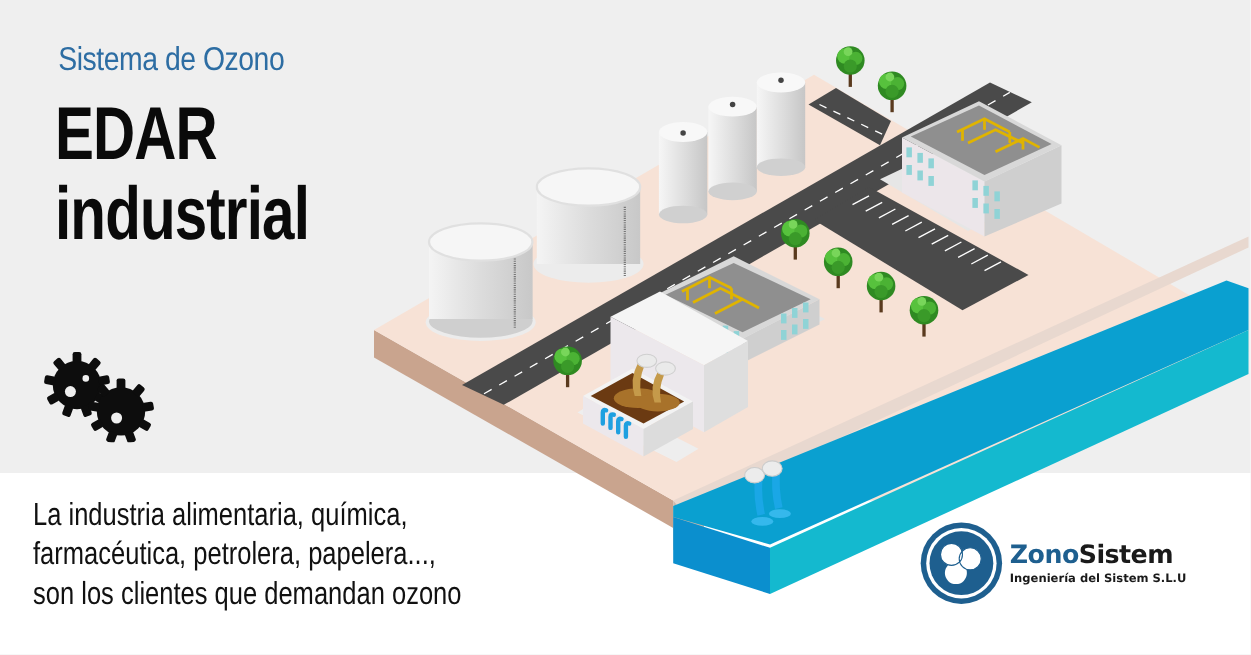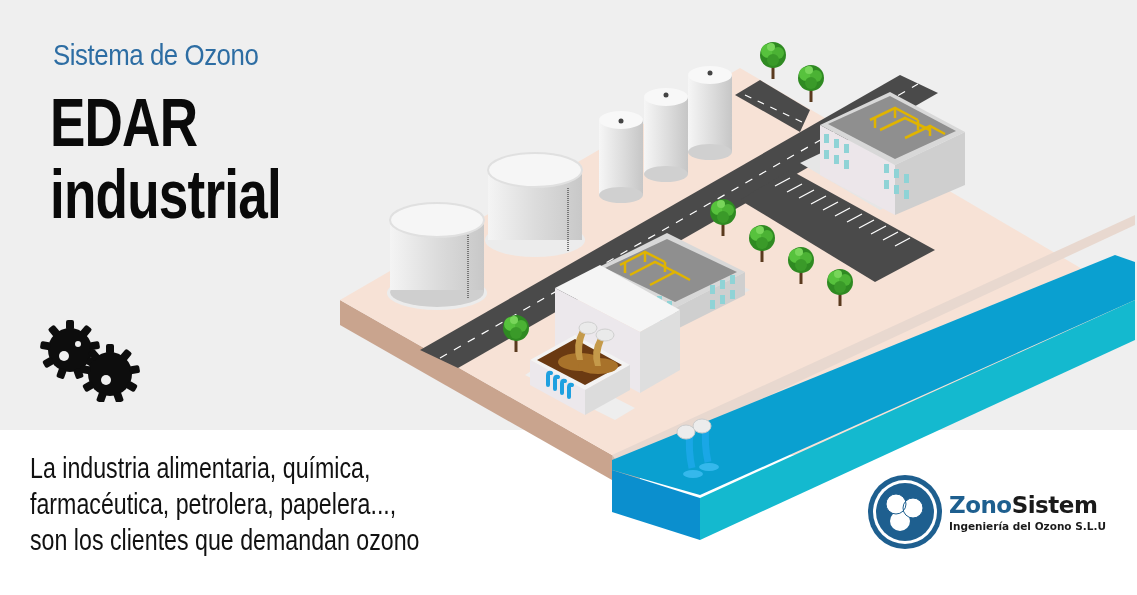--- a/index.html
+++ b/index.html
@@ -34,21 +34,21 @@
     position: absolute; left: 30px; top: 450px;
     font-family: "Liberation Sans", sans-serif;
     font-size: 29px; line-height: 36px; color: #111;
     transform: scaleX(0.80); transform-origin: left top;
     white-space: nowrap;
   }
   .gears {
     position: absolute; left: 38px; top: 320px; width: 102px; height: 82px;
   }
   .logo {
-    position: absolute; left: 867px; top: 474px; display: flex; align-items: center;
+    position: absolute; left: 836px; top: 474px; display: flex; align-items: center;
   }
   .logo-mark { width: 76px; height: 76px; }
   .logo-text { margin-left: 6px; }
   .logo-name {
     font-family: "DejaVu Sans", sans-serif; font-weight: 700; font-size: 23px;
     line-height: 26px; letter-spacing: -0.5px;
   }
   .logo-name .a { color: #1e5f8f; }
   .logo-name .b { color: #1a1a1a; }
   .logo-tag {
@@ -307,15 +307,15 @@
     <circle cx="38" cy="38" r="32" fill="#ffffff"></circle>
     <circle cx="38" cy="38" r="29" fill="#1e5f8f"></circle>
     <circle cx="29" cy="30" r="10" fill="#ffffff"></circle>
     <circle cx="46" cy="34" r="10" fill="#ffffff"></circle>
     <circle cx="33" cy="47" r="10" fill="#ffffff"></circle>
     <circle cx="29" cy="30" r="10" fill="none" stroke="#1e5f8f" stroke-width="1"></circle>
     <circle cx="46" cy="34" r="10" fill="none" stroke="#1e5f8f" stroke-width="1"></circle>
   </svg>
   <div class="logo-text">
     <div class="logo-name"><span class="a">Zono</span><span class="b">Sistem</span></div>
-    <div class="logo-tag">Ingeniería del Ozono S.L.U</div>
+    <div class="logo-tag">Ingeniería del Sistem S.L.U</div>
   </div>
 </div>
 
 </body></html>

